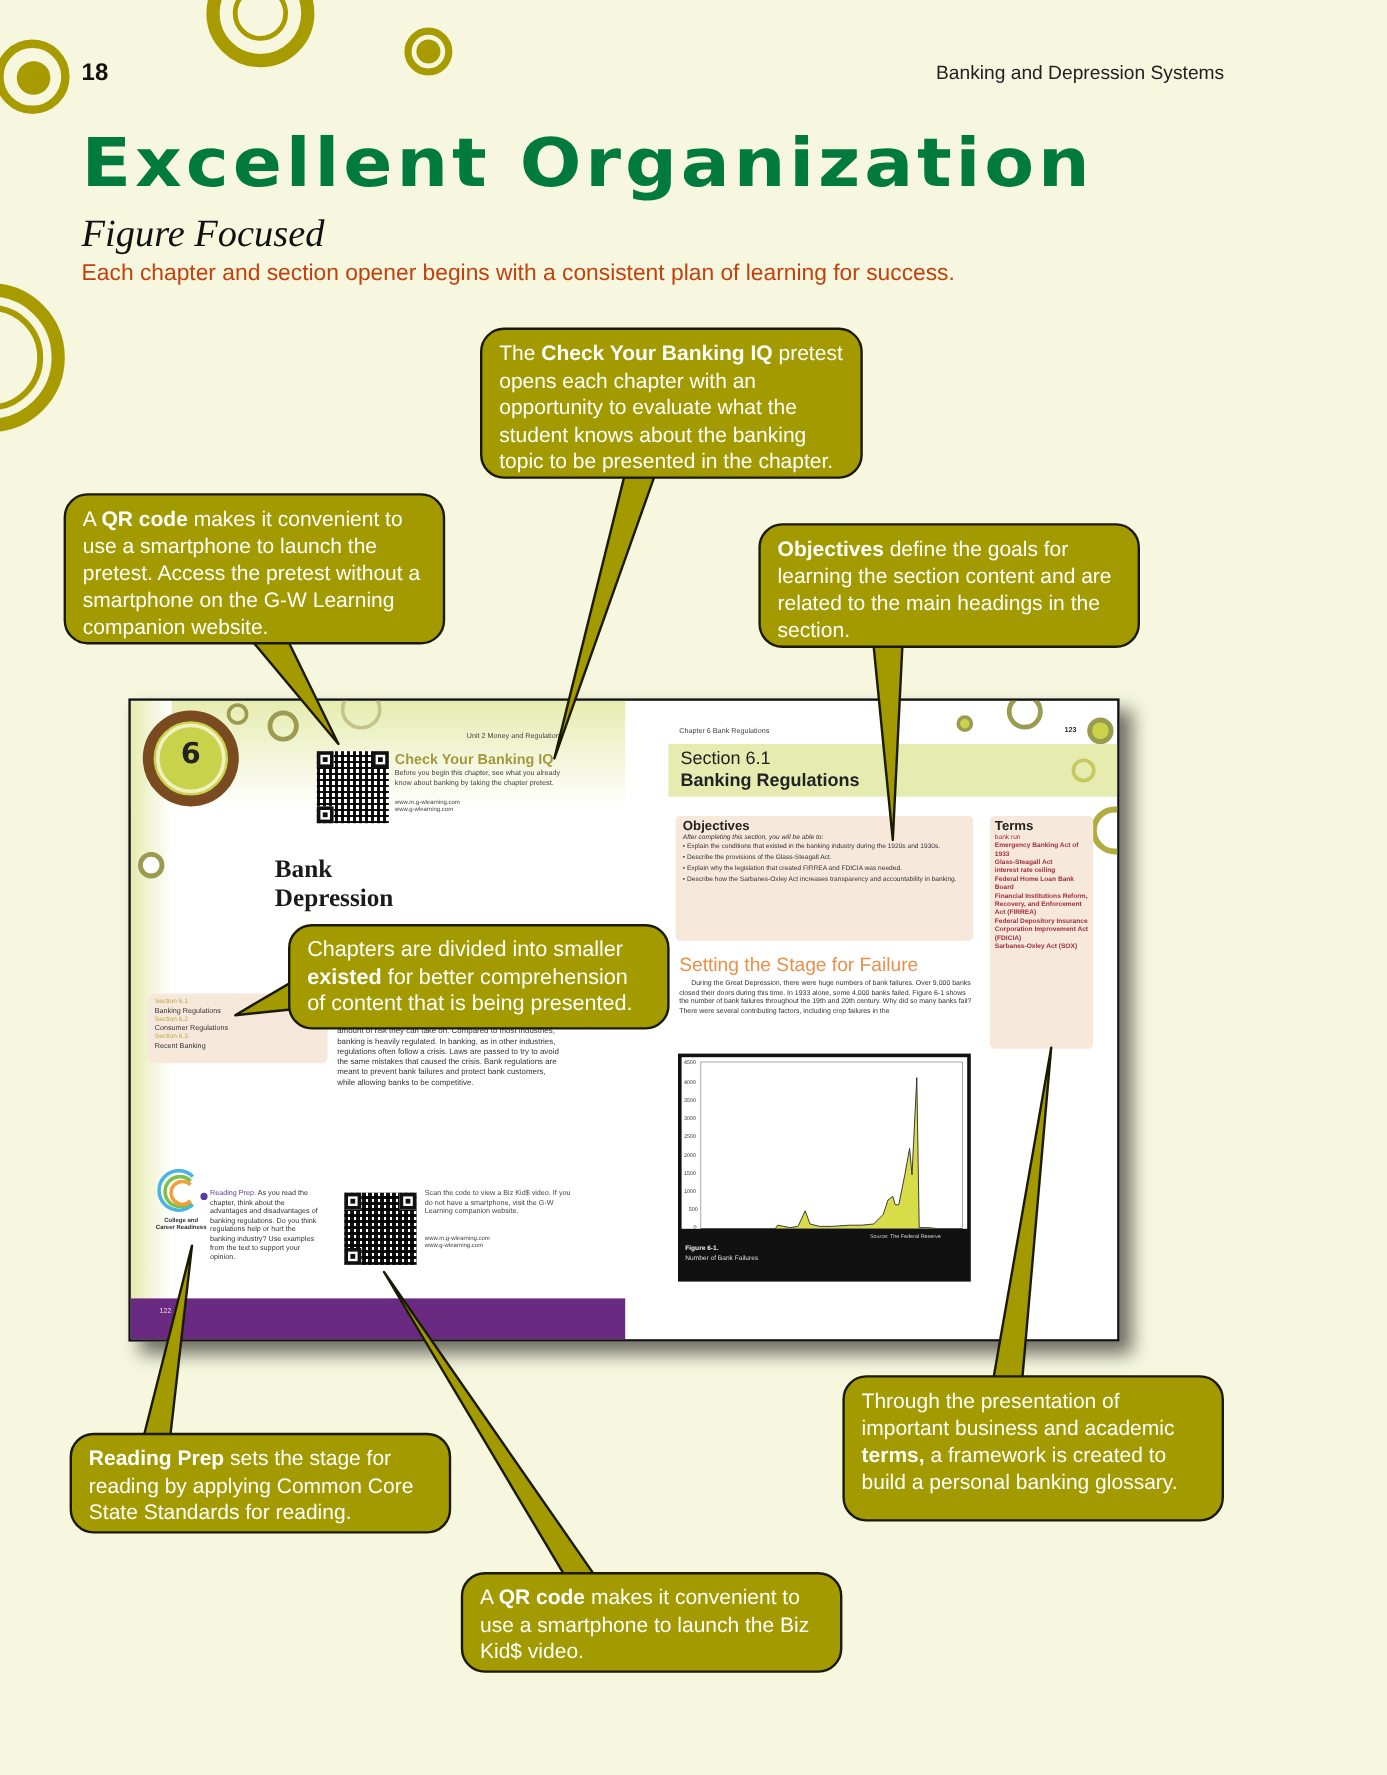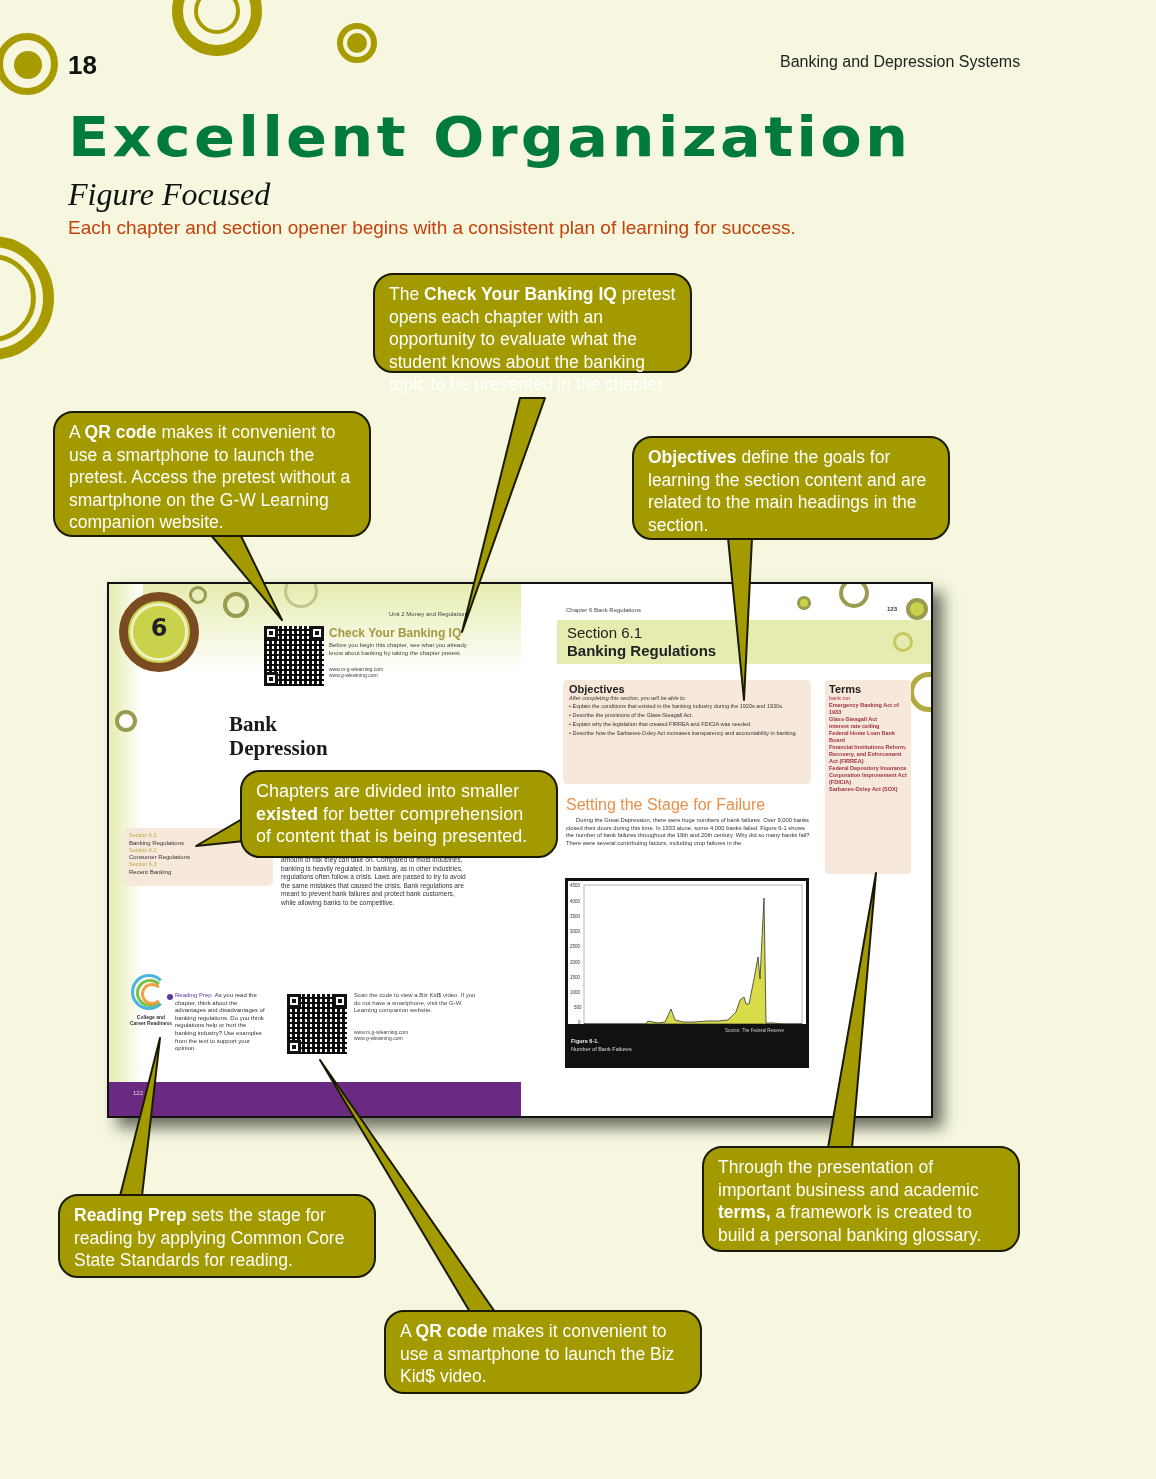--- a/index.html
+++ b/index.html
@@ -1,19 +1,19 @@
 <!DOCTYPE html>
 <html><head>
 <meta charset="utf-8">
 <style>
   html,body{margin:0;padding:0;}
   body{width:1156px;height:1479px;background:#f6f7de;position:relative;overflow:hidden;font-family:"Liberation Sans",sans-serif;color:#111;}
   .abs{position:absolute;}
   .ring{position:absolute;border-radius:50%;box-sizing:border-box;}
-  .page-num{left:68px;top:50px;font-size:26px;font-weight:bold;}
+  .page-num{left:68px;top:50px;font-size:20px;font-weight:bold;}
   .running-head{left:780px;top:53px;font-size:16px;color:#222;}
   .title{left:68px;top:104px;font-size:56px;font-weight:bold;color:#007a3d;letter-spacing:3px;font-family:"DejaVu Sans",sans-serif;transform:scaleX(1.08);transform-origin:left;}
   .subtitle{left:68px;top:176px;font-size:32px;font-style:italic;font-family:"Liberation Serif",serif;color:#111;}
   .intro{left:68px;top:217px;font-size:19px;color:#c2410c;}
 
   .callout{position:absolute;background:#a39a00;border:2px solid #1a1a00;border-radius:20px;color:#fff;font-size:17.5px;line-height:22.5px;padding:8px 14px;box-sizing:border-box;}
   .callout b{font-weight:bold;}
 
   
   .spread{position:absolute;left:107px;top:582px;width:822px;height:532px;background:#fff;border:2px solid #111;box-shadow:10px 10px 14px rgba(0,0,0,0.55);overflow:hidden;}
@@ -177,39 +177,39 @@
           <polygon points="16,143 78,143 80,140 85,141 90,142 97,141 103,128 107,139 115,141 125,141 140,140 150,140 160,139 168,131 172,119 176,116 178,123 181,123 186,98 190,76 192,98 196,17 198,142 205,142 215,143 234,143" fill="#d8dc48" stroke="#333" stroke-width="0.8"></polygon>
         </svg>
       </div>
       <div class="abs" style="left:160px;top:150px;font-size:4.5px;color:#ccc;">Source: The Federal Reserve</div>
       <div class="abs" style="left:6px;top:160px;font-size:5.5px;color:#eee;font-weight:bold;">Figure 6-1.</div>
       <div class="abs" style="left:6px;top:168px;font-size:5.5px;color:#ddd;">Number of Bank Failures</div>
     </div>
   </div>
 </div>
 
-<div class="callout" style="left:373px;top:273px;width:319px;height:100px;z-index:6;">
+<div class="callout" style="left:400px;top:273px;width:319px;height:126px;z-index:6;">
   <span>The </span><b>Check Your Banking IQ</b><span> pretest opens each chapter with an opportunity to evaluate what the student knows about the banking topic to be presented in the chapter.</span>
 </div>
 
 <div class="callout" style="left:53px;top:411px;width:318px;height:126px;z-index:6;">
   <span>A </span><b>QR code</b><span> makes it convenient to use a smartphone to launch the pretest. Access the pretest without a smartphone on the G-W Learning companion website.</span>
 </div>
 
 <div class="callout" style="left:632px;top:436px;width:318px;height:104px;z-index:6;">
   <span></span><b>Objectives</b><span> define the goals for learning the section content and are related to the main headings in the section.</span>
 </div>
 
 <div class="callout" style="left:240px;top:770px;width:318px;height:88px;font-size:18px;z-index:6;">
   <span>Chapters are divided into smaller </span><b>existed</b><span> for better comprehension of content that is being presented.</span>
 </div>
 
 <div class="callout" style="left:58px;top:1194px;width:318px;height:84px;z-index:6;">
   <span></span><b>Reading Prep</b><span> sets the stage for reading by applying Common Core State Standards for reading.</span>
 </div>
 
-<div class="callout" style="left:702px;top:1146px;width:318px;height:106px;z-index:6;">
+<div class="callout" style="left:702px;top:1146px;width:318px;height:122px;z-index:6;">
   <span>Through the presentation of important business and academic </span><b>terms,</b><span> a framework is created to build a personal banking glossary.</span>
 </div>
 
 <div class="callout" style="left:384px;top:1310px;width:318px;height:84px;z-index:6;">
   <span>A </span><b>QR code</b><span> makes it convenient to use a smartphone to launch the Biz Kid$ video.</span>
 </div>
 
 </body></html>

